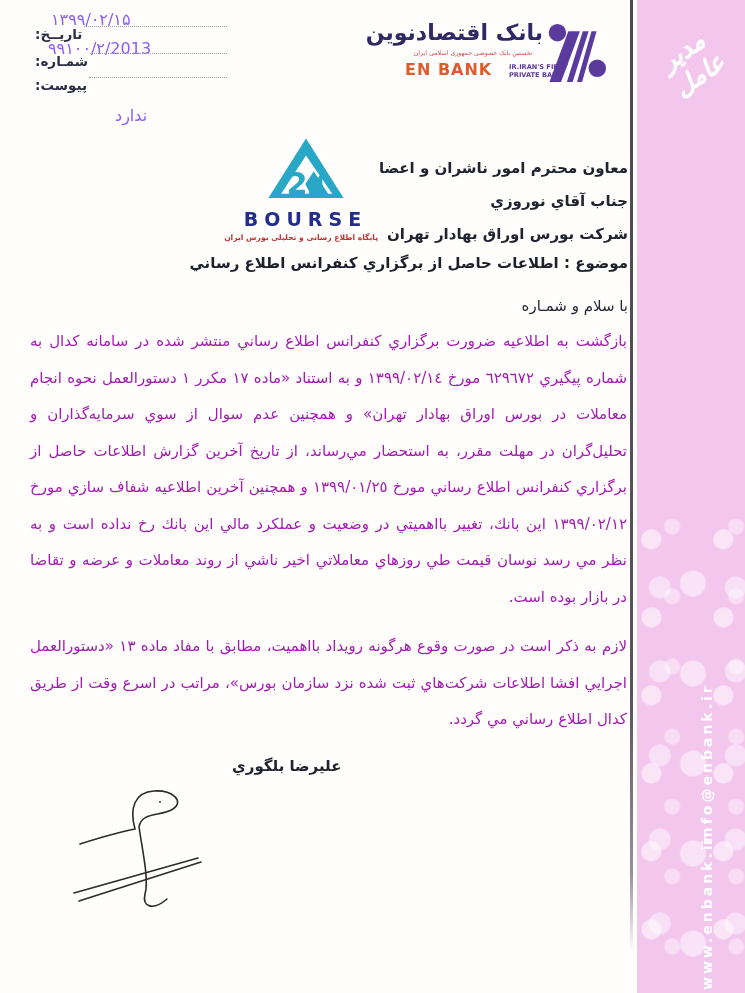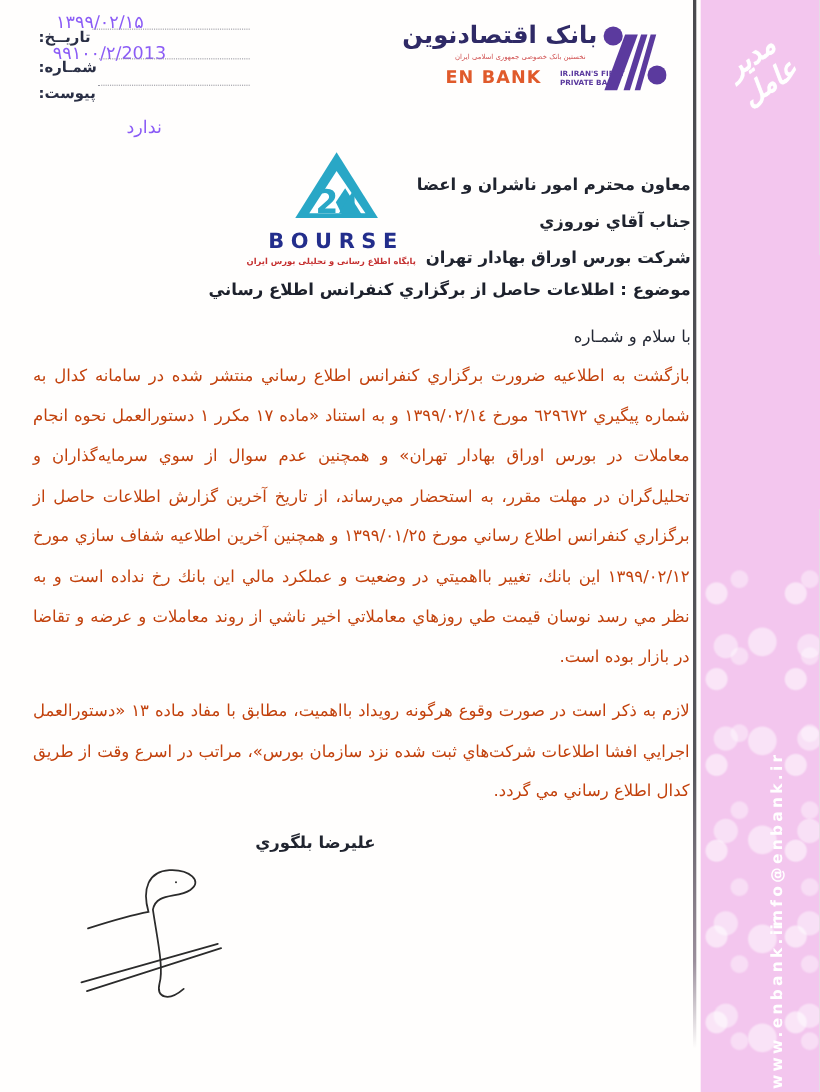--- a/index.html
+++ b/index.html
@@ -66,21 +66,21 @@
       margin-top:7px; white-space:nowrap; }
   .bourse .bsub { font-size:7.6px; font-weight:bold; color:#c53030; direction:rtl; margin-top:3px; white-space:nowrap; }
 
   
   .rtl { direction:rtl; }
   .recipient { position:absolute; right:117px; top:152px; text-align:right; font-weight:bold;
       font-size:15px; line-height:33px; color:#20242f; }
   .subject { position:absolute; right:117px; top:254px; font-weight:bold; font-size:15px; color:#1d212c; }
   .salutation { position:absolute; right:117px; top:297px; font-size:15px; color:#242834; }
   .body-text { position:absolute; left:30px; right:118px; top:323px; font-size:15px;
-      line-height:36.5px; text-align:justify; color:#c2410c; }
+      line-height:36.5px; text-align:justify; color:#a21caf; }
   .body-text p + p { margin-top:13px; }
 
   
   .sig-name { position:absolute; left:196px; top:757px; font-weight:bold; font-size:15px; color:#20242f; direction:rtl;margin-left:36px; }
   .sig-svg { position:absolute; left:72px; top:780px; }
 </style>
 </head>
 <body>
 
 <div class="page">

